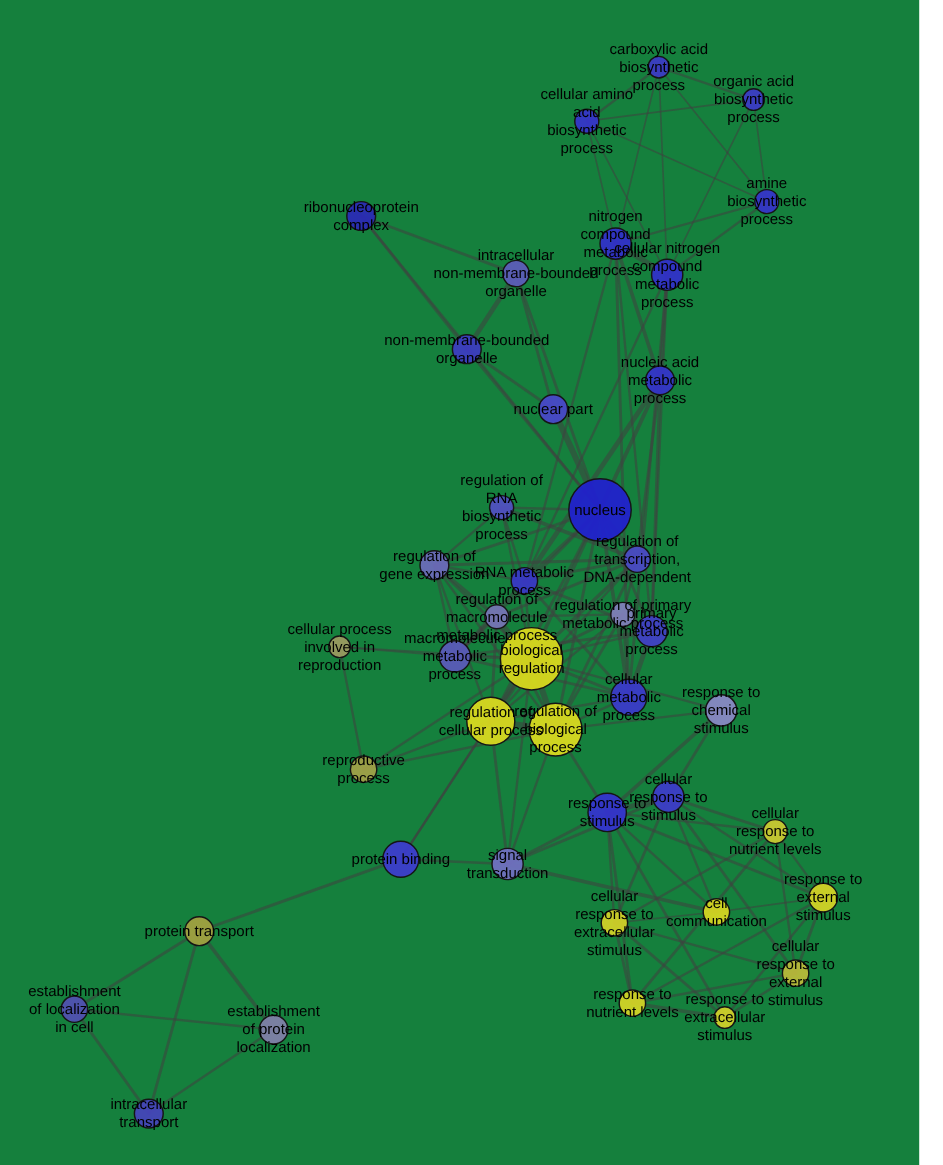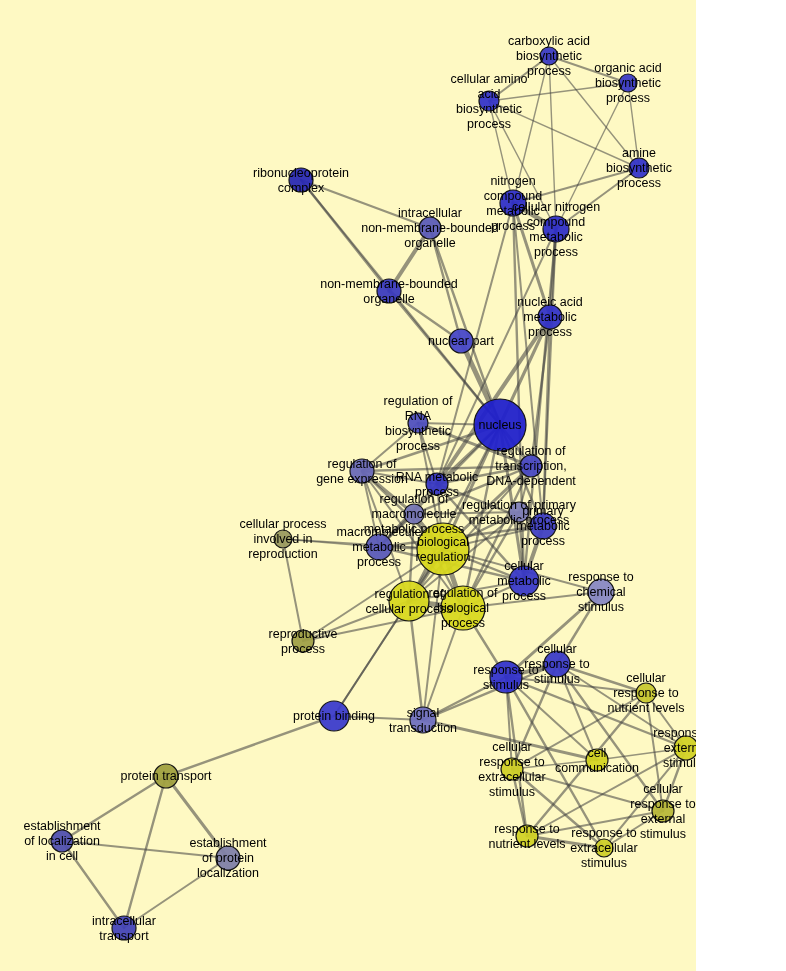--- a/index.html
+++ b/index.html
@@ -3,23 +3,23 @@
 <meta charset="utf-8">
 <style>
   html, body {
     margin: 0;
     padding: 0;
     background: #ffffff;
     font-family: "Liberation Sans", sans-serif;
   }
   #stage {
     position: relative;
-    width: 696px;
+    width: 766px;
     height: 971px;
-    background: #fef9c3;
+    background: #15803d;
     overflow: hidden;
   }
   svg { display: block; }
   .edge { stroke: #404040; stroke-opacity: 0.55; stroke-linecap: round; }
   .node { stroke: #151515; stroke-width: 1.2; fill-opacity: 0.95; cursor: pointer; }
   .node-label { font-family: "Liberation Sans", sans-serif; fill: #000000; text-anchor: middle; pointer-events: none; }
 </style>
 </head>
 <body>
 

